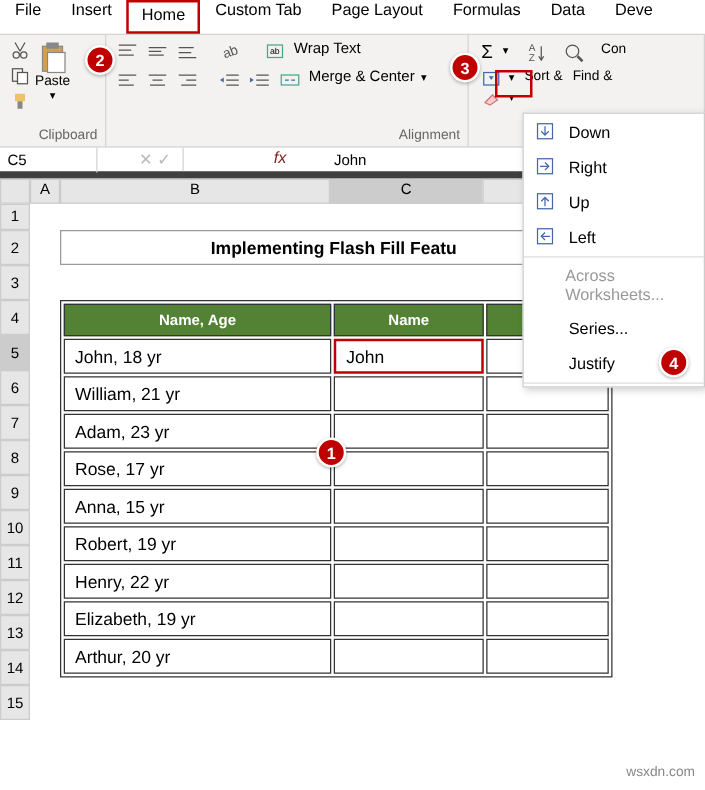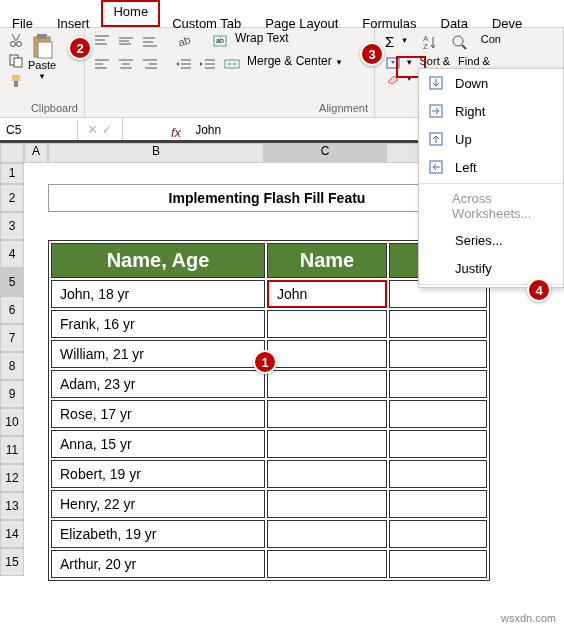--- a/index.html
+++ b/index.html
@@ -1,38 +1,38 @@
 <!DOCTYPE html>
 <html><head>
   <meta charset="utf-8">
   <style>
     * { margin: 0; padding: 0; box-sizing: border-box; font-family: 'Segoe UI', Arial, sans-serif; }
     body { width: 564px; height: 632px; background: #fff; overflow: hidden; position: relative; font-size: 13px; }
     
     
     .ribbon-tabs { display: flex; height: 28px; background: #fff; border-bottom: 1px solid #d4d4d4; }
-    .tab { padding: 16px 12px; font-size: 13px; cursor: pointer; border-bottom: 2px solid transparent; }
+    .tab { padding: 0 12px; font-size: 13px; cursor: pointer; border-bottom: 2px solid transparent; }
     .tab.active { border: 2px solid #c00000; padding: 2px 10px; }
     
     
     .ribbon-content { display: flex; height: 90px; background: #f3f2f1; border-bottom: 1px solid #d4d4d4; }
     .ribbon-group { display: flex; flex-direction: column; border-right: 1px solid #d4d4d4; padding: 3px 6px; position: relative; }
     .ribbon-group-label { font-size: 11px; text-align: right; margin-top: auto; color: #666; padding-top: 2px; }
     .ribbon-group-items { display: flex; flex: 1; align-items: flex-start; }
     
     .clipboard-group { width: 85px; }
     .paste-btn { display: flex; flex-direction: column; align-items: center; padding: 2px; }
     .paste-icon { width: 28px; height: 26px; }
     .align-group { width: 290px; }
     .align-icon { width: 22px; height: 20px; display: flex; align-items: center; justify-content: center; }
     .editing-group { flex: 1; }
     .autosum-row { display: flex; gap: 2px; }
     
     
-    .formula-row { display: flex; height: 25px; border-bottom: 3px solid #404040; align-items: flex-end; }
+    .formula-row { display: flex; height: 25px; border-bottom: 6px solid #404040; align-items: flex-start; gap: 24px; }
     .name-box { width: 78px; padding: 3px 6px; border-right: 1px solid #d4d4d4; font-size: 12px; }
     .fx-btn { padding: 0 8px; font-style: italic; color: #7f1d1d; margin-left: 40px; }
     .formula-input { flex: 1; padding: 3px 6px; font-size: 12px; }
     
     
     .grid { position: relative; }
     .col-headers { display: flex; height: 20px; background: #e6e6e6; }
     .row-header-spacer { width: 24px; border: 1px solid #ccc; background: #e6e6e6; }
     .col-header { border: 1px solid #ccc; text-align: center; font-size: 12px; background: #e6e6e6; }
     .col-a { width: 24px; }
@@ -46,29 +46,29 @@
     .row-header:first-child { height: 21px; line-height: 19px; }
     .row-header.sel { background: #ccc; }
     .col-header.sel { background: #ccc; }
     
     .cells { flex: 1; position: relative; }
     
     
     .title-cell { position: absolute; left: 24px; top: 21px; width: 438px; height: 28px; background: #fff; border: 1px solid #999; text-align: center; line-height: 26px; font-weight: bold; font-size: 14px; }
     
     .data-table { position: absolute; left: 24px; top: 77px; border: 1px solid #333; }
-    .data-table th { background: #548235; color: #fff; font-weight: bold; padding: 5px 8px; text-align: center; font-size: 20px; border: 1px solid #333; }
+    .data-table th { background: #548235; color: #fff; font-weight: bold; padding: 5px 8px; text-align: center; font-size: 12px; border: 1px solid #333; }
     .data-table th:first-child { width: 214px; }
     .data-table th:nth-child(2) { width: 120px; }
     .data-table th:nth-child(3) { width: 98px; }
     .data-table td { border: 1px solid #333; padding: 4px 8px; text-align: left; font-size: 14px; height: 28px; }
     .sel-cell-outline { border: 2.5px solid #c00000 !important; }
     
     
-    .fill-dropdown { position: absolute; top: 68px; left: 418px; width: 146px; background: #fff; border: 1px solid #ccc; box-shadow: 2px 2px 6px rgba(0,0,0,0.2); z-index: 10; }
+    .fill-dropdown { position: absolute; top: 90px; left: 418px; width: 146px; background: #fff; border: 1px solid #ccc; box-shadow: 2px 2px 6px rgba(0,0,0,0.2); z-index: 10; }
     .fill-item { display: flex; align-items: center; padding: 5px 8px; font-size: 13px; gap: 10px; }
     .fill-item.disabled { color: #999; }
     .fill-item.highlighted { border: 2.5px solid #c00000; padding: 2.5px 5.5px; }
     .fill-icon { width: 18px; height: 18px; display: flex; align-items: center; justify-content: center; }
     .fill-sep { border-top: 1px solid #ddd; margin: 2px 0; }
     
     
     .callout { position: absolute; width: 24px; height: 24px; background: #c00000; color: #fff; border-radius: 50%; border: 2px solid #fff; display: flex; align-items: center; justify-content: center; font-weight: bold; font-size: 13px; z-index: 20; box-shadow: 0 1px 3px rgba(0,0,0,0.3); }
     
     .fill-btn-highlight { position: absolute; top: 56px; left: 396px; width: 30px; height: 22px; border: 2.5px solid #c00000; z-index: 5; }
@@ -311,25 +311,20 @@
           <th>Name, Age</th>
           <th>Name</th>
           <th></th>
         </tr>
         <tr>
               <td>John, 18 yr</td>
               <td class="sel-cell-outline">John</td>
               <td></td>
             </tr>
         <tr>
-              <td>Frank, 16 yr</td>
-              <td></td>
-              <td></td>
-            </tr>
-        <tr>
               <td>William, 21 yr</td>
               <td></td>
               <td></td>
             </tr>
         <tr>
               <td>Adam, 23 yr</td>
               <td></td>
               <td></td>
             </tr>
         <tr>

